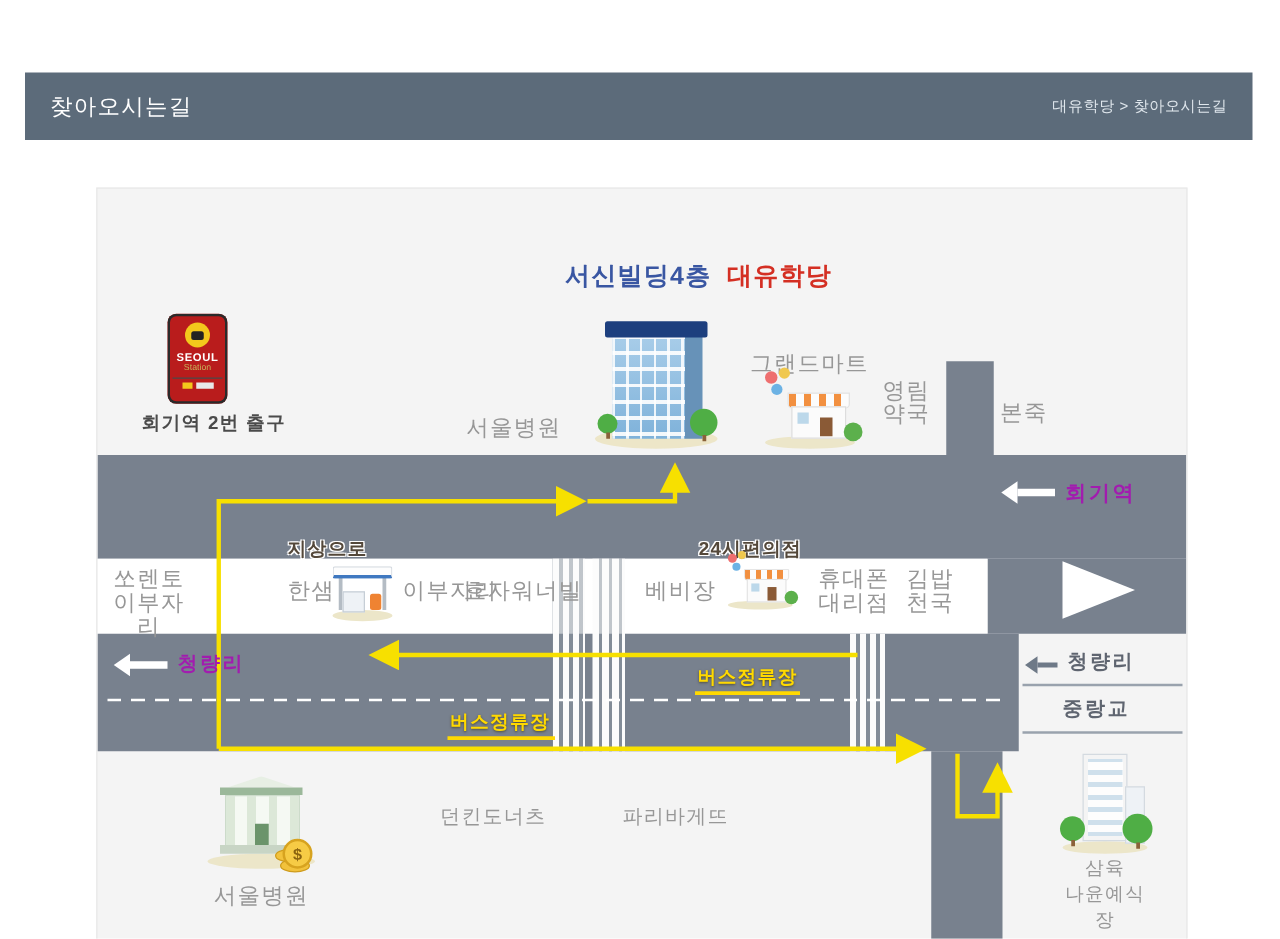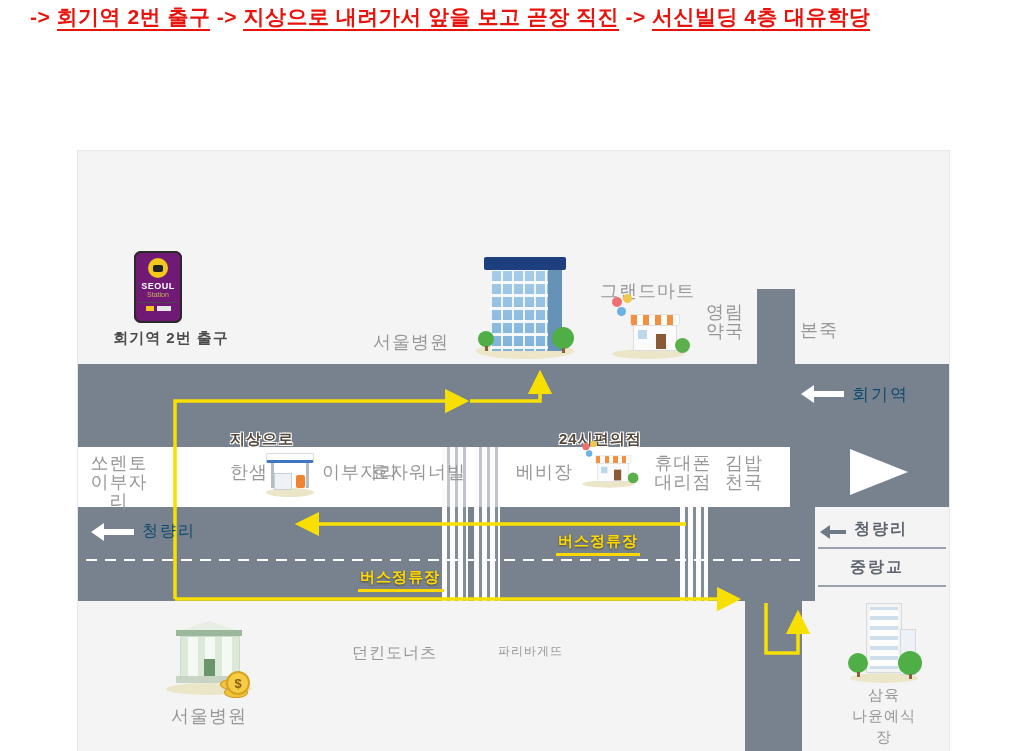--- a/index.html
+++ b/index.html
@@ -20,21 +20,21 @@
 
   
   .map{position:absolute;left:77px;top:150px;width:871px;height:601px;background:#f4f4f4;
        border:1px solid #e8e8e8;box-sizing:content-box;overflow:hidden;}
 
   .road{background:#78818e;}
   .strip{background:#ffffff;}
   .band{background:repeating-linear-gradient(90deg,#fcfcfc 0 5px,rgba(140,150,160,.55) 5px 8px);}
   .dash{background:repeating-linear-gradient(90deg,#ffffff 0 11px,transparent 11px 19px);height:2px;}
 
-  .rlabel{position:absolute;color:#0c4a6e;font-weight:normal;font-size:17px;letter-spacing:2px;}
+  .rlabel{position:absolute;color:#a21caf;font-weight:bold;font-size:17px;letter-spacing:2px;}
   .harrow{position:absolute;background:#fff;height:6px;}
   .harrow::before{content:"";position:absolute;left:-13px;top:50%;transform:translateY(-50%);
                   border-right:13px solid #fff;border-top:9px solid transparent;border-bottom:9px solid transparent;}
   .harrow.dark{background:#6e7987;height:4px;}
   .harrow.dark::before{border-right-color:#6e7987;left:-10px;border-right-width:10px;
                        border-top-width:7px;border-bottom-width:7px;}
 
   .bus{position:absolute;color:#ffd900;font-weight:bold;font-size:15px;letter-spacing:1px;
        text-shadow:0 1px 2px rgba(50,45,0,.65);}
   .busline{position:absolute;height:3px;background:#ffd900;}
@@ -48,21 +48,21 @@
   .plabel{position:absolute;color:#5f6570;font-weight:bold;font-size:16px;letter-spacing:2px;}
   .pline{position:absolute;height:2px;background:#99a2ad;}
 
   .maptitle{position:absolute;left:374px;top:56px;white-space:nowrap;font-size:20px;font-weight:bold;letter-spacing:1px;}
   .maptitle .tb{color:#3956a2;}
   .maptitle .tr{color:#d42f23;margin-left:6px;}
 
   .tri{width:0;height:0;border-left:58px solid #fff;border-top:23px solid transparent;border-bottom:23px solid transparent;}
 
   
-  .station{background:#701a75;border-radius:7px;box-shadow:inset 0 0 0 2px #2a2a2a;padding-top:7px;box-sizing:border-box;}
+  .station{background:#b91c1c;border-radius:7px;box-shadow:inset 0 0 0 2px #2a2a2a;padding-top:7px;box-sizing:border-box;}
   .st-circle{width:20px;height:20px;border-radius:50%;background:#f3c81c;margin:0 auto;display:flex;align-items:center;justify-content:center;}
   .st-train{width:10px;height:7px;background:#222;border-radius:2px;}
   .st-seoul{color:#fff;font-size:9px;font-weight:bold;text-align:center;margin-top:3px;letter-spacing:.5px;}
   .st-station{color:#c8b25a;font-size:7px;text-align:center;}
   .st-div{height:1px;background:#4a4a4a;margin:4px 4px 3px;}
   .st-dots{display:flex;gap:3px;justify-content:center;}
   .st-dots i{display:block;width:8px;height:5px;background:#f3c81c;}
   .st-dots i:last-child{background:#e8e8e8;width:14px;}
 
   
@@ -109,24 +109,25 @@
   .hosp-body{background-color:#fdfdfd;border:1px solid #d4dae0;padding:3px;box-sizing:border-box;
              background-image:repeating-linear-gradient(to bottom,#cfe0ec 2px 6px,transparent 6px 12px);
              background-clip:content-box;}
   .hosp-wing{background:#eef2f6;border:1px solid #d4dae0;}
 </style>
 </head>
 <body>
 
 <div id="root">
 
-  <div class="note">
-    <span>-&gt; </span><span class="u">회기역 2번 출구</span><span> -&gt; </span><span class="u">지상으로 내려가서 앞을 보고 곧장 직진</span><span> -&gt; </span><span class="u">서신빌딩 4층 대유학당</span>
+
+  <div class="header">
+    <div class="header-title">찾아오시는길</div>
+    <div class="breadcrumb">대유학당 &gt; 찾아오시는길</div>
   </div>
-
 
   <div class="map">
 
     <div class="abs road" style="left:0;top:213px;width:871px;height:83px;"></div>
     <div class="abs road" style="left:679px;top:138px;width:38px;height:77px;"></div>
     <div class="abs road" style="left:712px;top:296px;width:159px;height:60px;"></div>
     <div class="abs strip" style="left:0;top:296px;width:712px;height:60px;"></div>
     <div class="abs road" style="left:0;top:356px;width:737px;height:94px;"></div>
     <div class="abs road" style="left:667px;top:450px;width:57px;height:151px;"></div>
 
@@ -142,20 +143,24 @@
           <path d="M0,0 L7,3.5 L0,7 z" fill="#f7e000"></path>
         </marker>
       </defs>
       <polyline points="97,448 97,250 386,250" fill="none" stroke="#f7e000" stroke-width="3.5" marker-end="url(#ay)"></polyline>
       <polyline points="392,250 462,250 462,224" fill="none" stroke="#f7e000" stroke-width="3.5" marker-end="url(#ay)"></polyline>
       <polyline points="608,373 222,373" fill="none" stroke="#f7e000" stroke-width="3.5" marker-end="url(#ay)"></polyline>
       <polyline points="97,448 658,448" fill="none" stroke="#f7e000" stroke-width="3.5" marker-end="url(#ay)"></polyline>
       <polyline points="688,452 688,502 720,502 720,464" fill="none" stroke="#f7e000" stroke-width="3.5" marker-end="url(#ay)"></polyline>
     </svg>
 
+    <div class="maptitle">
+      <span class="tb">서신빌딩4층</span>
+      <span class="tr">대유학당</span>
+    </div>
 
     <div class="abs station" style="left:56px;top:100px;width:48px;height:72px;">
       <div class="st-circle">
           <div class="st-train"></div>
         </div>
       <div class="st-seoul">SEOUL</div>
       <div class="st-station">Station</div>
       <div class="st-div"></div>
       <div class="st-dots">
           <i></i>
@@ -260,21 +265,21 @@
       <div class="abs bank-base" style="left:10px;top:59px;width:66px;height:7px;"></div>
       <div class="abs coin" style="left:54px;top:62px;"></div>
       <div class="abs coin" style="left:58px;top:70px;"></div>
       <div class="abs coin-big" style="left:60px;top:54px;">
         <span>$</span>
       </div>
     </div>
     <div class="gl center" style="left:90px;top:553px;width:82px;">서울병원</div>
 
     <div class="gl" style="left:274px;top:492px;font-size:16px;">던킨도너츠</div>
-    <div class="gl" style="left:420px;top:492px;font-size:12px;">파리바게뜨</div>
+    <div class="gl" style="left:420px;top:492px;font-size:16px;">파리바게뜨</div>
 
     <div class="abs" style="left:770px;top:446px;width:72px;height:86px;">
       <div class="abs iground" style="left:2px;bottom:0;width:68px;height:10px;"></div>
       <div class="abs hosp-body" style="left:18px;top:6px;width:36px;height:70px;"></div>
       <div class="abs hosp-wing" style="left:52px;top:32px;width:14px;height:44px;"></div>
       <div class="abs tree" style="left:0;bottom:10px;width:20px;height:20px;"></div>
       <div class="abs tree" style="right:-2px;bottom:8px;width:24px;height:24px;"></div>
     </div>
     <div class="gl gl14 center" style="left:774px;top:533px;width:64px;font-size:15px;line-height:21px;">
       <div>삼육</div>

